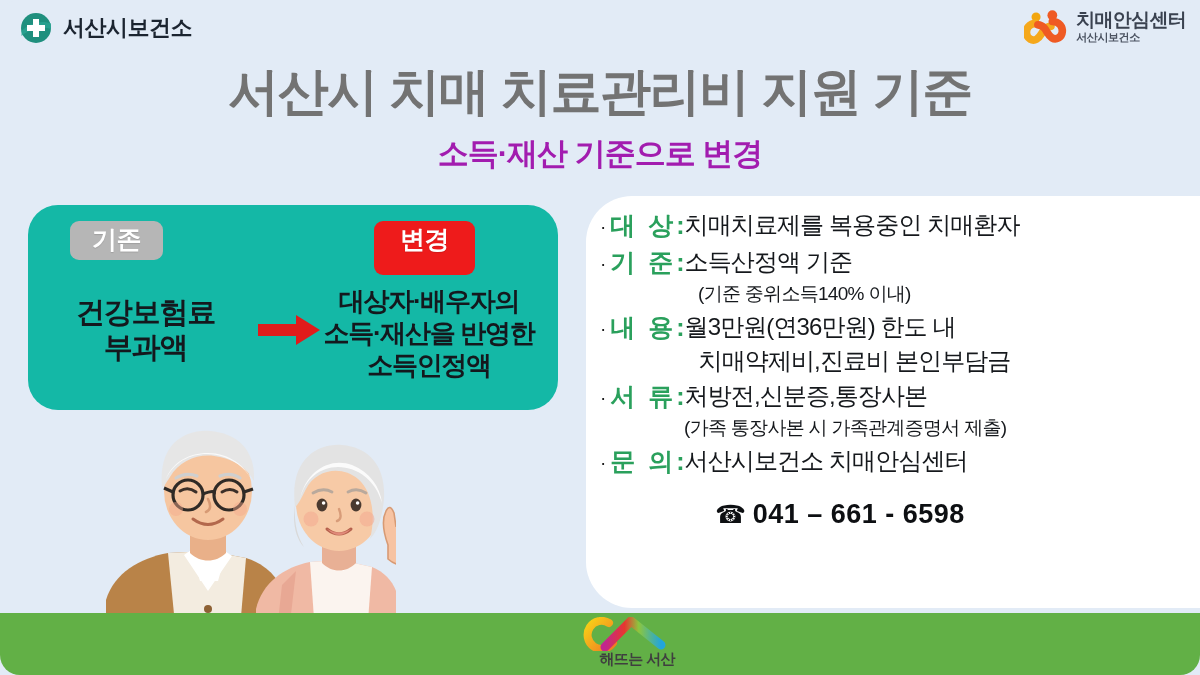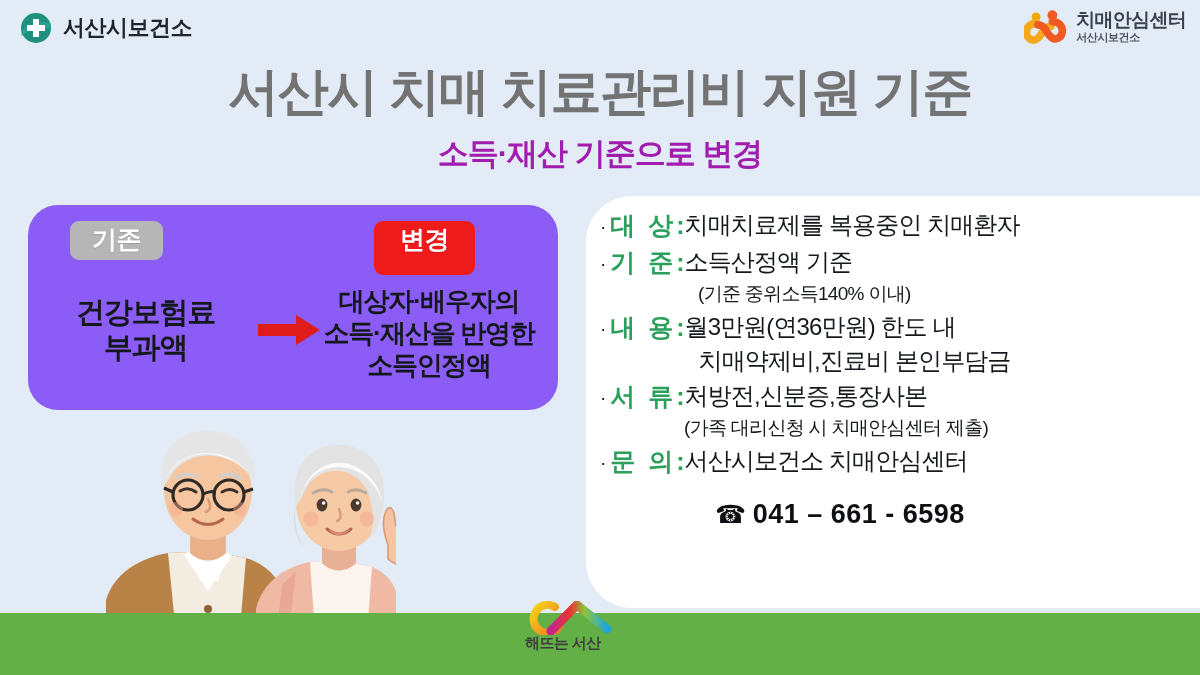--- a/index.html
+++ b/index.html
@@ -3,21 +3,21 @@
 <meta charset="utf-8">
 <title>서산시 치매 치료관리비 지원 기준</title>
 <style>
   html,body{margin:0;padding:0;}
   body{
     width:1200px;height:675px;overflow:hidden;
     font-family:"Liberation Sans","DejaVu Sans",sans-serif;
     background:#e2ebf6;
     position:relative;
   }
-  .poster{position:absolute;inset:0;background:#e2ebf6;overflow:hidden;}
+  .poster{position:absolute;inset:0;background:#e2ebf6;overflow:hidden;border-radius:20px;}
 
   
   .hdr-left{position:absolute;left:18px;top:10px;display:flex;align-items:center;gap:9px;}
   .hdr-left .logo{width:36px;height:36px;flex:0 0 36px;}
   .hdr-left .name{font-size:22px;font-weight:700;color:#1b2430;letter-spacing:-0.5px;}
 
   .hdr-right{position:absolute;right:14px;top:8px;display:flex;align-items:center;gap:8px;}
   .hdr-right .mark{width:44px;height:38px;flex:0 0 44px;}
   .hdr-right .txtwrap{display:flex;flex-direction:column;line-height:1.05;}
   .hdr-right .t1{font-size:19px;font-weight:700;color:#3a4250;letter-spacing:-0.7px;}
@@ -31,21 +31,21 @@
   }
   .subtitle{
     position:absolute;left:0;right:0;top:133px;text-align:center;
     font-size:31px;font-weight:700;color:#a21caf;letter-spacing:-1px;
     white-space:nowrap;
   }
 
   
   .cmp-card{
     position:absolute;left:28px;top:205px;width:530px;height:205px;
-    background:#8b5cf6;border-radius:30px;
+    background:#14b8a6;border-radius:30px;
   }
   .badge{
     position:absolute;top:16px;display:inline-block;
     padding:4px 22px 6px;border-radius:9px;
     font-size:25px;font-weight:700;color:#ffffff;letter-spacing:-0.5px;
     line-height:1.15;
     text-shadow:0 1px 1px rgba(0,0,0,.12);
   }
   .badge-old{left:42px;background:#b6b6b6;}
   .badge-new{left:346px;background:#ee1b1b;padding:4px 26px 21px;}
@@ -92,22 +92,22 @@
     padding-left:115px;margin-top:20px;white-space:nowrap;
   }
   .tel .ico{font-size:25px;margin-right:6px;}
 
   
   .couple{position:absolute;left:96px;top:395px;width:300px;height:280px;}
 
   
   .footer{position:absolute;left:0;right:0;bottom:0;height:62px;background:#62b046;}
   .brand{
-    position:absolute;left:0;right:0;bottom:6px;margin:16px auto;width:150px;
-    display:flex;flex-direction:column;align-items:flex-start;
+    position:absolute;left:0;right:0;bottom:6px;margin:0 auto;width:150px;
+    display:flex;flex-direction:column;align-items:flex-end;
   }
   .brand .swoosh{width:96px;height:34px;}
   .brand .bt{font-size:15px;font-weight:700;color:#3f3f3f;letter-spacing:-0.6px;margin-top:-1px;}
 </style>
 </head>
 <body>
 
 <div class="poster">
 
   <div class="hdr-left">
@@ -190,21 +190,21 @@
         </span>
       </div>
 
       <div class="row">
         <span class="dot">·</span>
         <span class="lbl"><span>서 류</span><span class="colon">:</span></span>
         <span class="val">
           <span>처방전,신분증,통장사본</span>
         </span>
       </div>
-      <p class="note wide">(가족 대리신청 시 치매안심센터 제출)</p>
+      <p class="note wide">(가족 통장사본 시 가족관계증명서 제출)</p>
 
       <div class="row">
         <span class="dot">·</span>
         <span class="lbl"><span>문 의</span><span class="colon">:</span></span>
         <span class="val">
           <span>서산시보건소 치매안심센터</span>
         </span>
       </div>
       <p class="tel"><span class="ico">☎</span><span>041 – 661 - 6598</span></p>
     </div>

